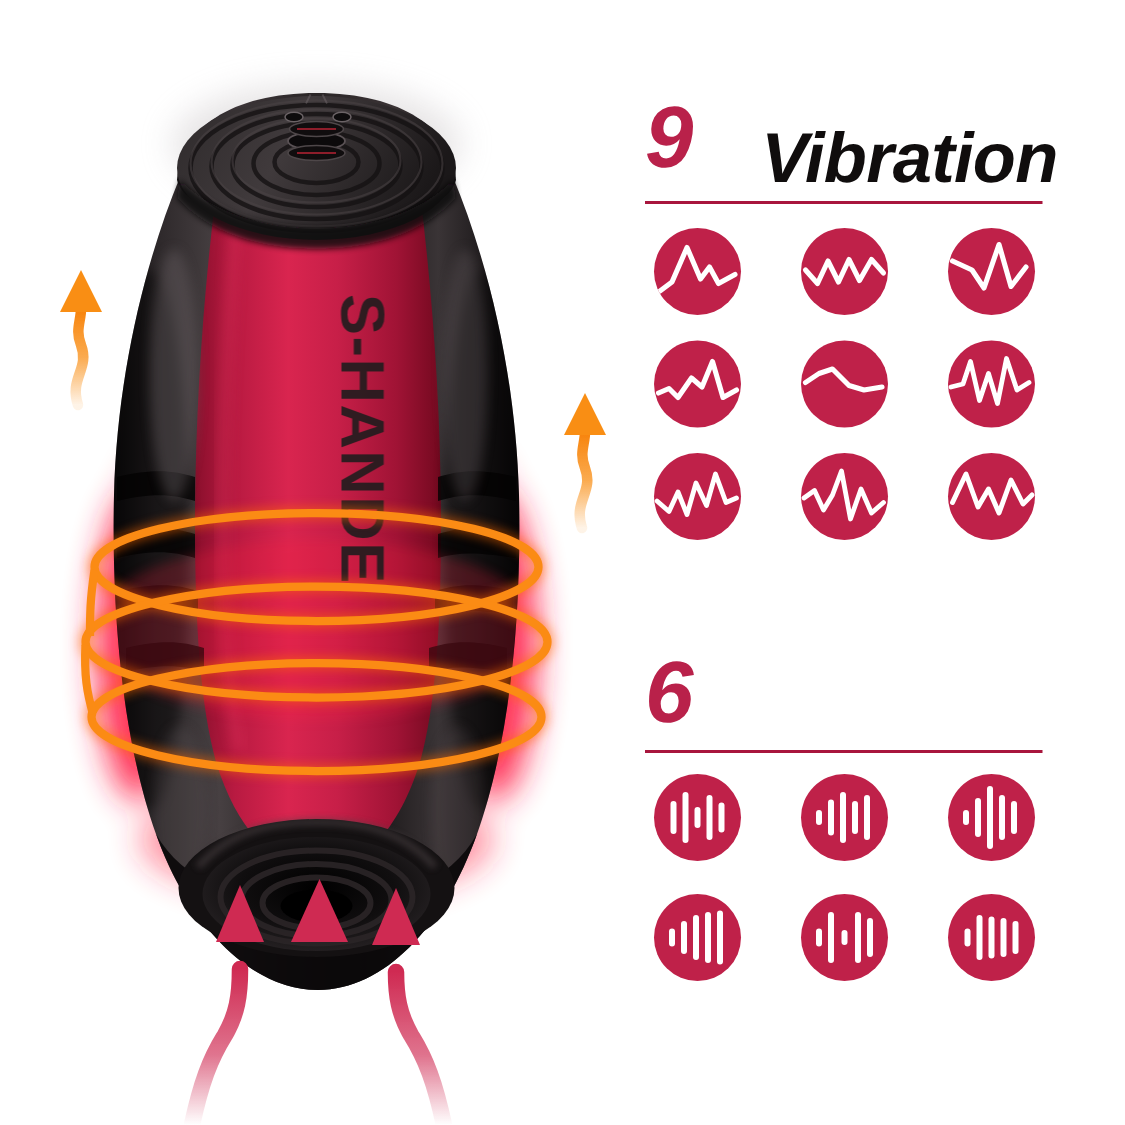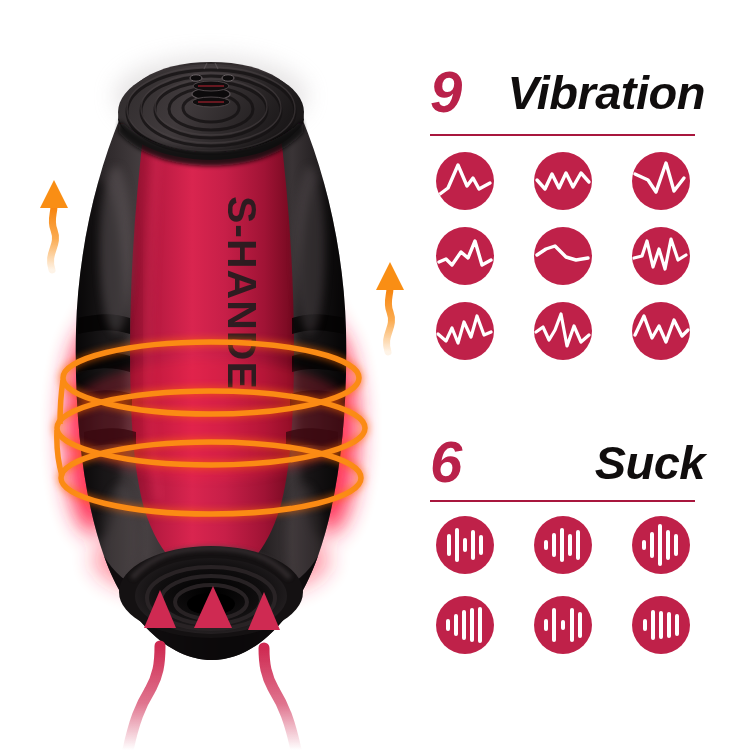--- a/index.html
+++ b/index.html
@@ -64,21 +64,21 @@
     font-weight: bold;
     font-style: italic;
     color: #b9214a;
     line-height: 68px;
     letter-spacing: -1px;
     font-family: "Liberation Sans", sans-serif;
   }
   .block-title {
     position: absolute;
     right: 0;
-    top: 0;
+    top: 12px;
     font-size: 47px;
     font-weight: bold;
     font-style: italic;
     color: #100d0d;
     line-height: 70px;
     letter-spacing: -0.5px;
     white-space: nowrap;
     font-family: "Liberation Sans", sans-serif;
   }
   .block-rule {
@@ -420,21 +420,20 @@
             <polyline points="3,33 12,14 20,36 27,24 34,40 42,18 50,34 56,28" fill="none" stroke="#fff" stroke-width="3.3" stroke-linejoin="round" stroke-linecap="round"></polyline>
           </svg>
         </div>
       </div>
     </div>
 
     <div class="feature-block" id="suck-block">
 
       <div class="block-head">
         <span class="block-number">6</span>
-        <span class="block-title">Suck</span>
       </div>
       <div class="block-rule" id="suck-rule"></div>
 
       <div class="icon-grid" id="suck-grid">
 
         <div class="mode-circle">
           <svg viewBox="0 0 58 58">
             <g fill="#fff">
               <rect x="11" y="18" width="4" height="22" rx="2"></rect>
               <rect x="19" y="12" width="4" height="34" rx="2"></rect>

